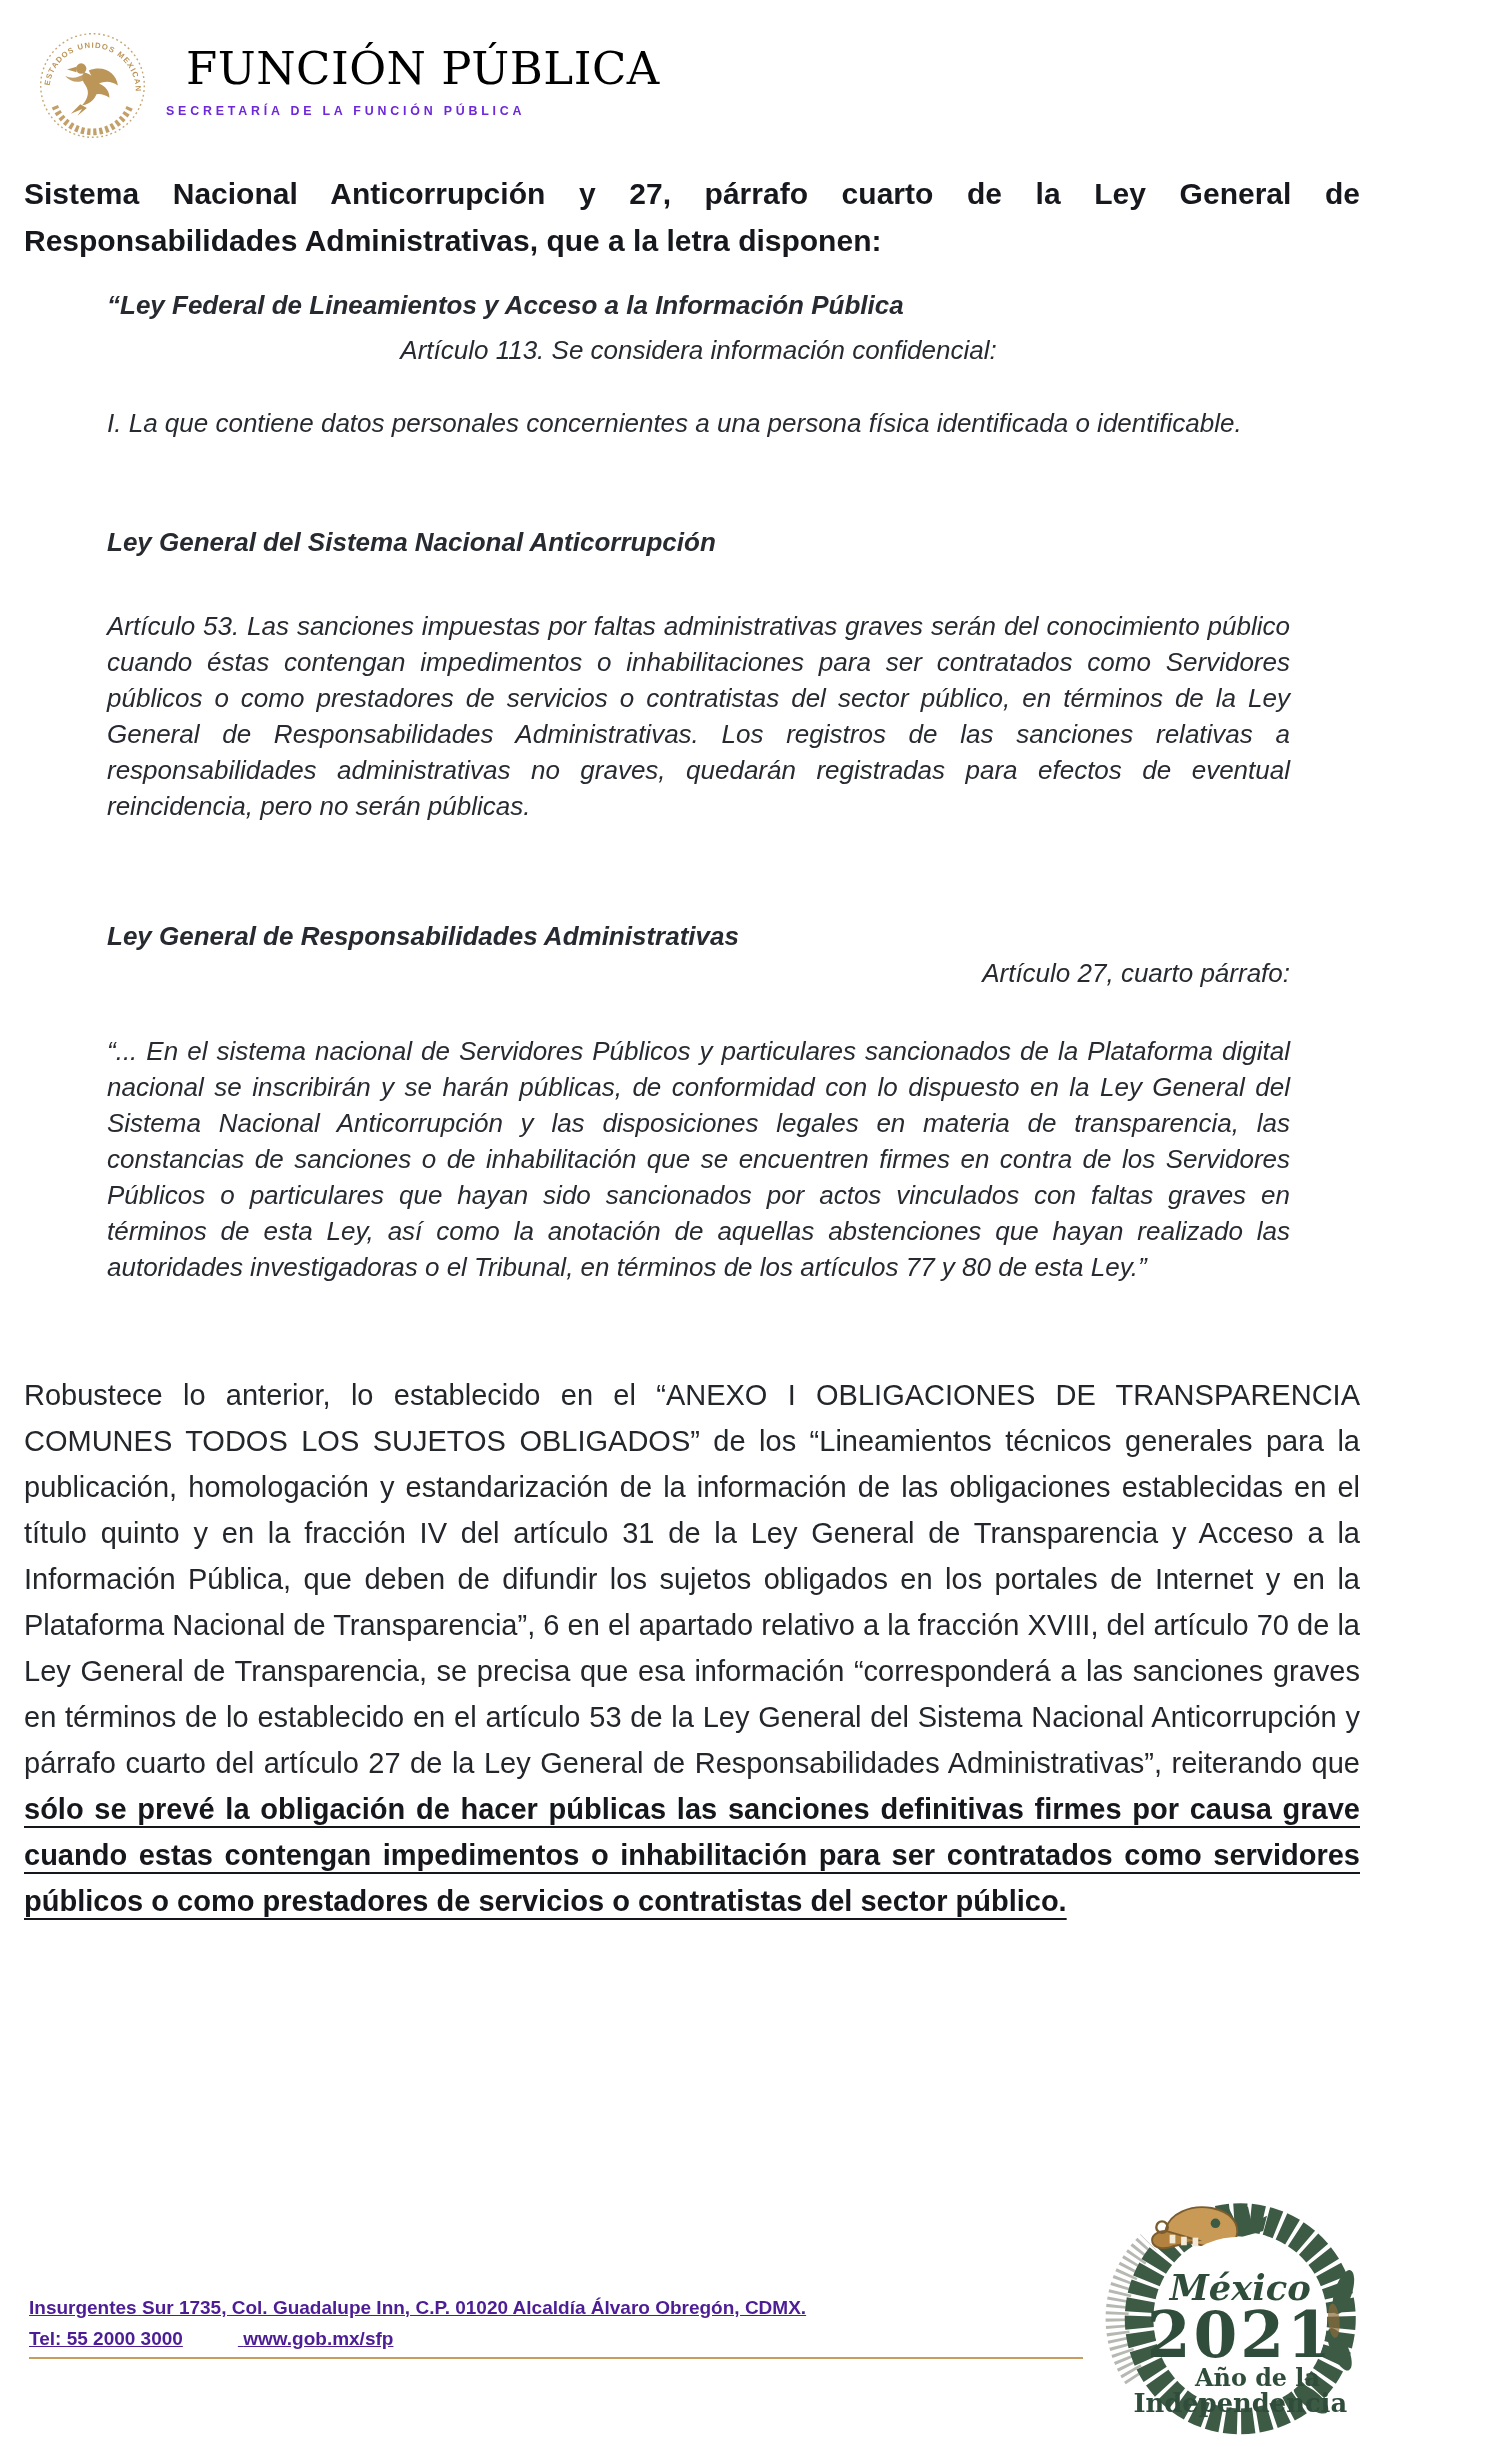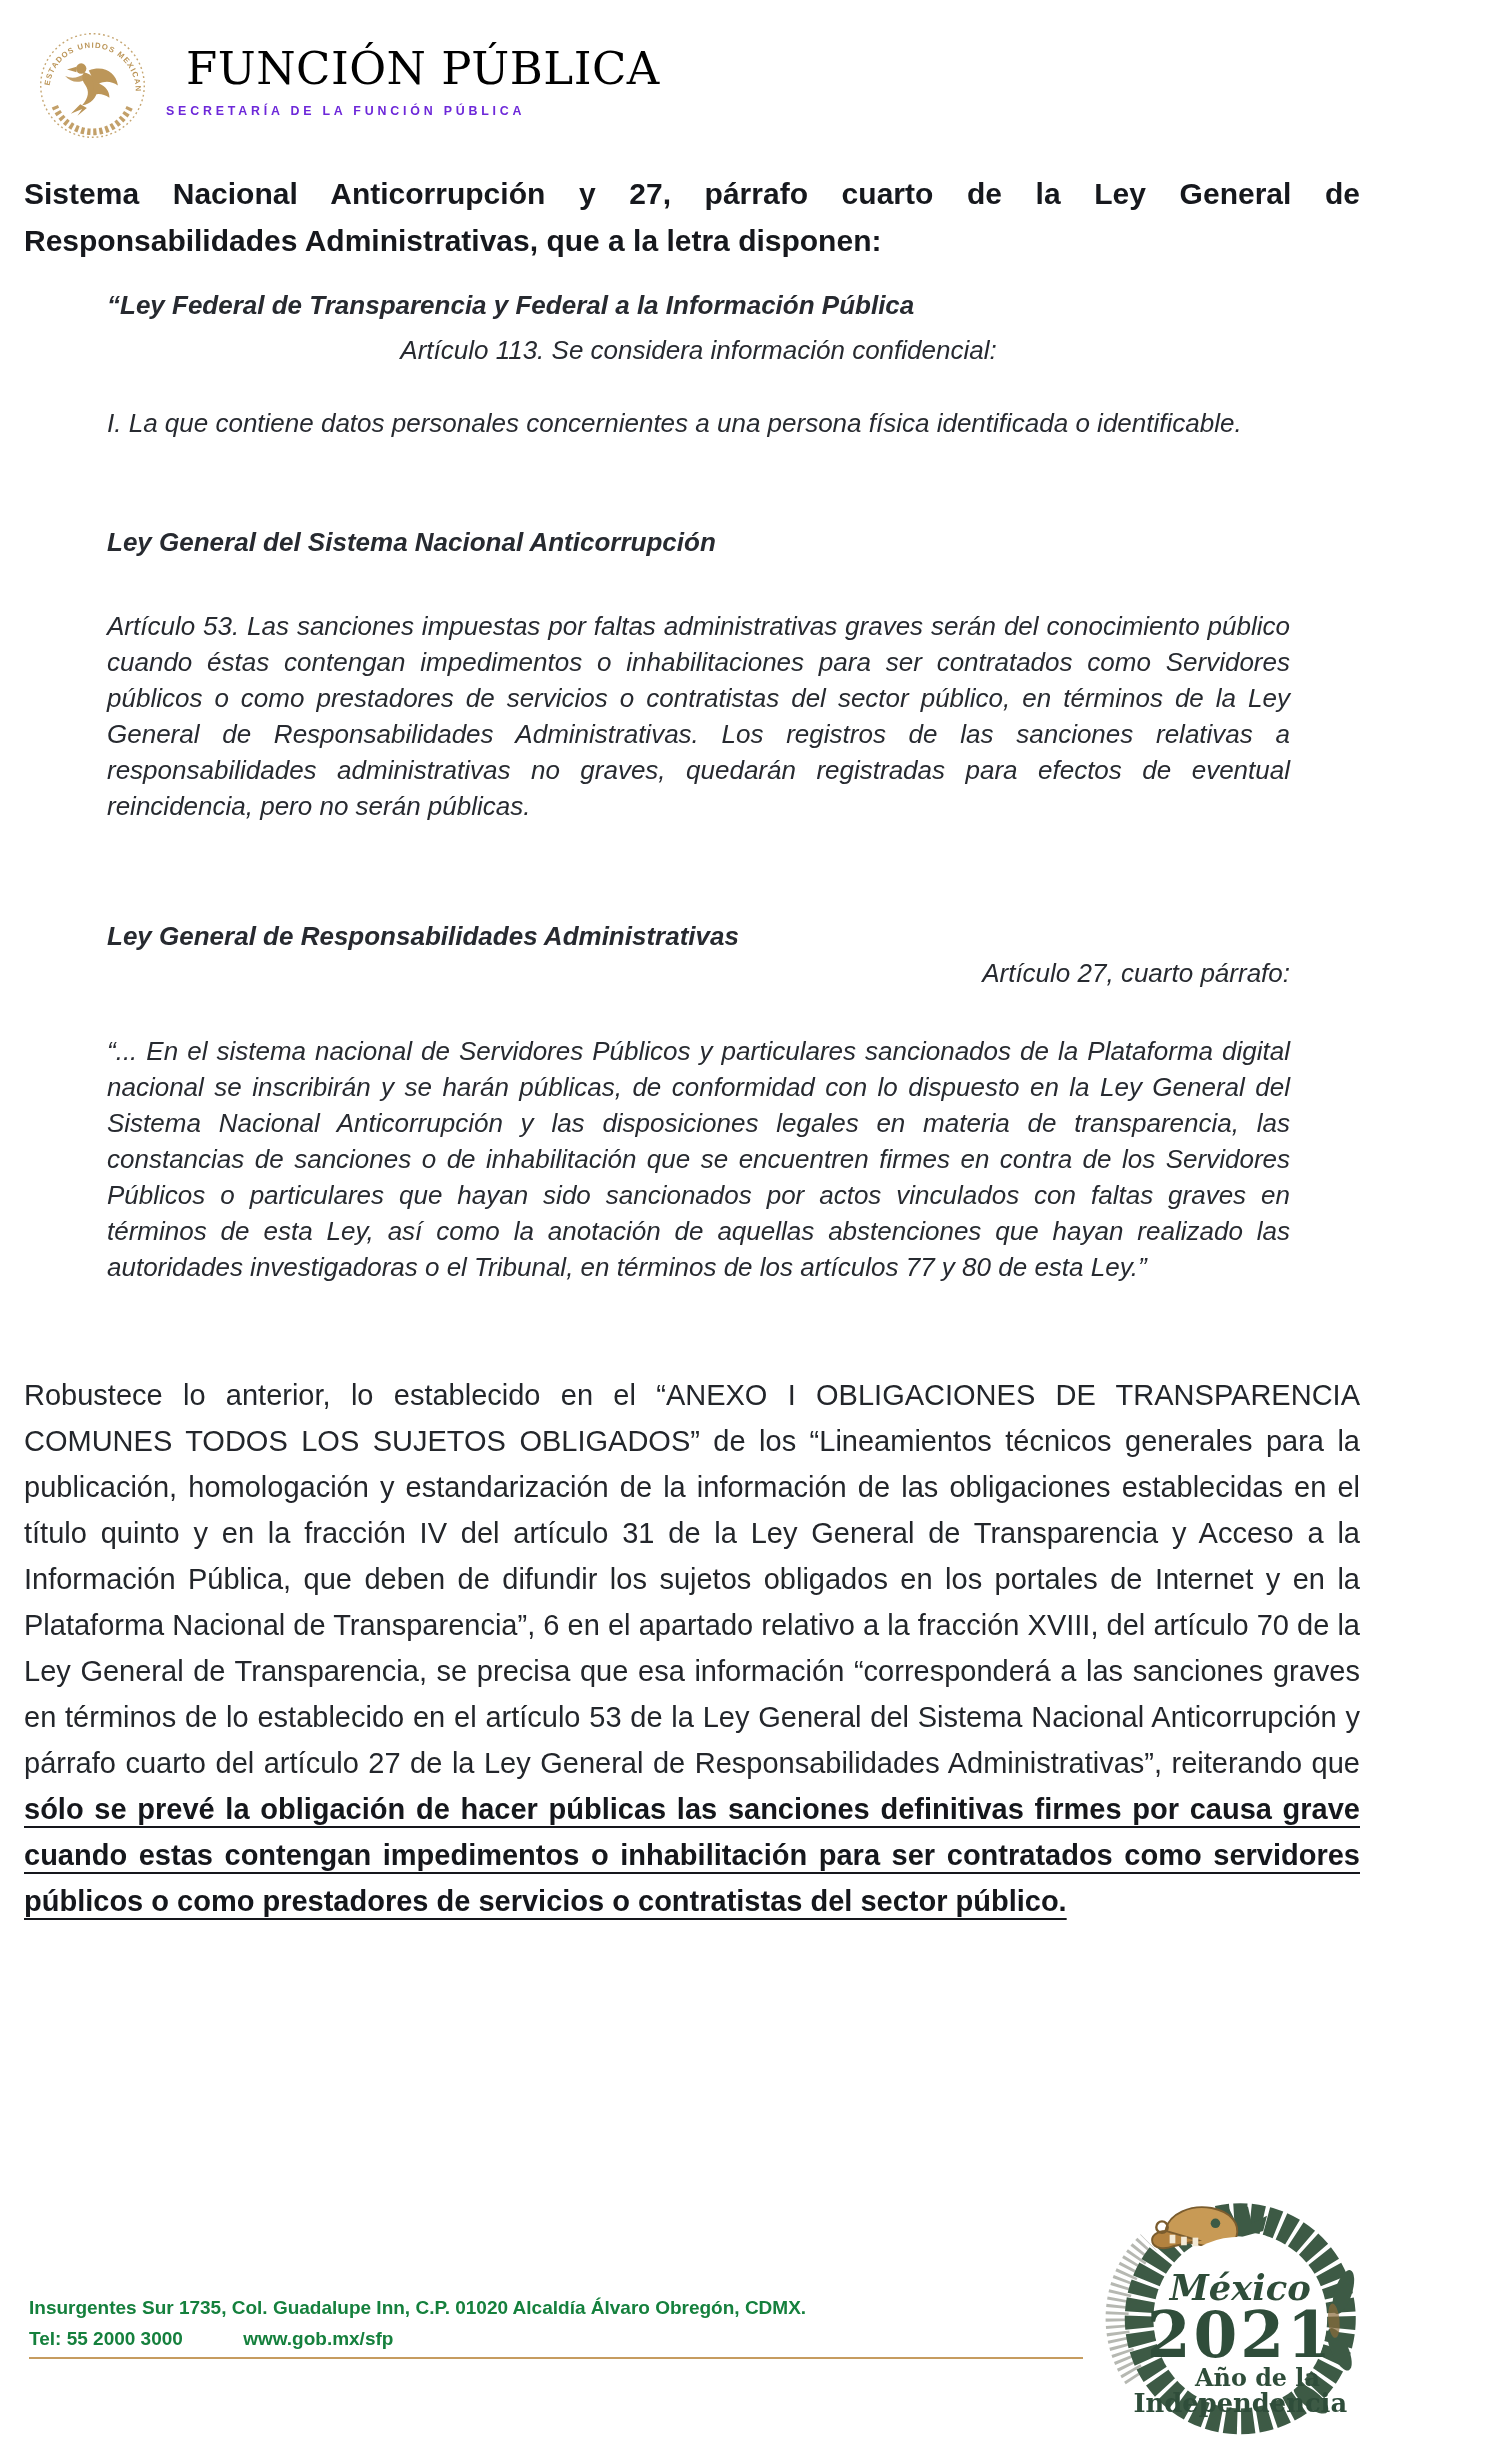--- a/index.html
+++ b/index.html
@@ -47,21 +47,21 @@
   }
   .closing .emph{
     font-weight:bold;color:#15171c;
     text-decoration:underline;
     text-decoration-thickness:2.4px;
     text-underline-offset:6.7px;
   }
   
   .footer-address{
     position:absolute;left:29px;top:2292px;
-    color:#15803d;font-size:19px;line-height:31px;font-weight:600;
+    color:#4c1d95;font-size:19px;line-height:31px;font-weight:600;text-decoration:underline;
   }
   .footer-address .row2 span{margin-right:55px;}
   .footer-line{
     position:absolute;left:29px;top:2357px;width:1054px;height:0;
     border-top:2.9px solid #c69c5f;
   }
   .logo2021{position:absolute;left:1099px;top:2187px;width:273px;height:254px;}
 </style>
 </head>
 <body>
@@ -89,21 +89,21 @@
       </g>
     </svg>
     <div class="wordmark">
       <div class="title">FUNCIÓN PÚBLICA</div>
       <div class="subtitle">SECRETARÍA DE LA FUNCIÓN PÚBLICA</div>
     </div>
   </div>
 
   <div class="heading">Sistema Nacional Anticorrupción y 27, párrafo cuarto de la Ley General de Responsabilidades Administrativas, que a la letra disponen:</div>
 
-  <div id="q1t" class="q bold">“Ley Federal de Transparencia y Federal a la Información Pública</div>
+  <div id="q1t" class="q bold">“Ley Federal de Lineamientos y Acceso a la Información Pública</div>
   <div id="q1a" class="q">Artículo 113. Se considera información confidencial:</div>
   <div id="q1f" class="q just">I. La que contiene datos personales concernientes a una persona física identificada o identificable.</div>
 
   <div id="q2t" class="q bold">Ley General del Sistema Nacional Anticorrupción</div>
   <div id="q2p" class="q just">Artículo 53. Las sanciones impuestas por faltas administrativas graves serán del conocimiento público cuando éstas contengan impedimentos o inhabilitaciones para ser contratados como Servidores públicos o como prestadores de servicios o contratistas del sector público, en términos de la Ley General de Responsabilidades Administrativas. Los registros de las sanciones relativas a responsabilidades administrativas no graves, quedarán registradas para efectos de eventual reincidencia, pero no serán públicas.</div>
 
   <div id="q3t" class="q bold">Ley General de Responsabilidades Administrativas</div>
   <div id="q3a" class="q">Artículo 27, cuarto párrafo:</div>
   <div id="q3q" class="q just">“... En el sistema nacional de Servidores Públicos y particulares sancionados de la Plataforma digital nacional se inscribirán y se harán públicas, de conformidad con lo dispuesto en la Ley General del Sistema Nacional Anticorrupción y las disposiciones legales en materia de transparencia, las constancias de sanciones o de inhabilitación que se encuentren firmes en contra de los Servidores Públicos o particulares que hayan sido sancionados por actos vinculados con faltas graves en términos de esta Ley, así como la anotación de aquellas abstenciones que hayan realizado las autoridades investigadoras o el Tribunal, en términos de los artículos 77 y 80 de esta Ley.”</div>
 

